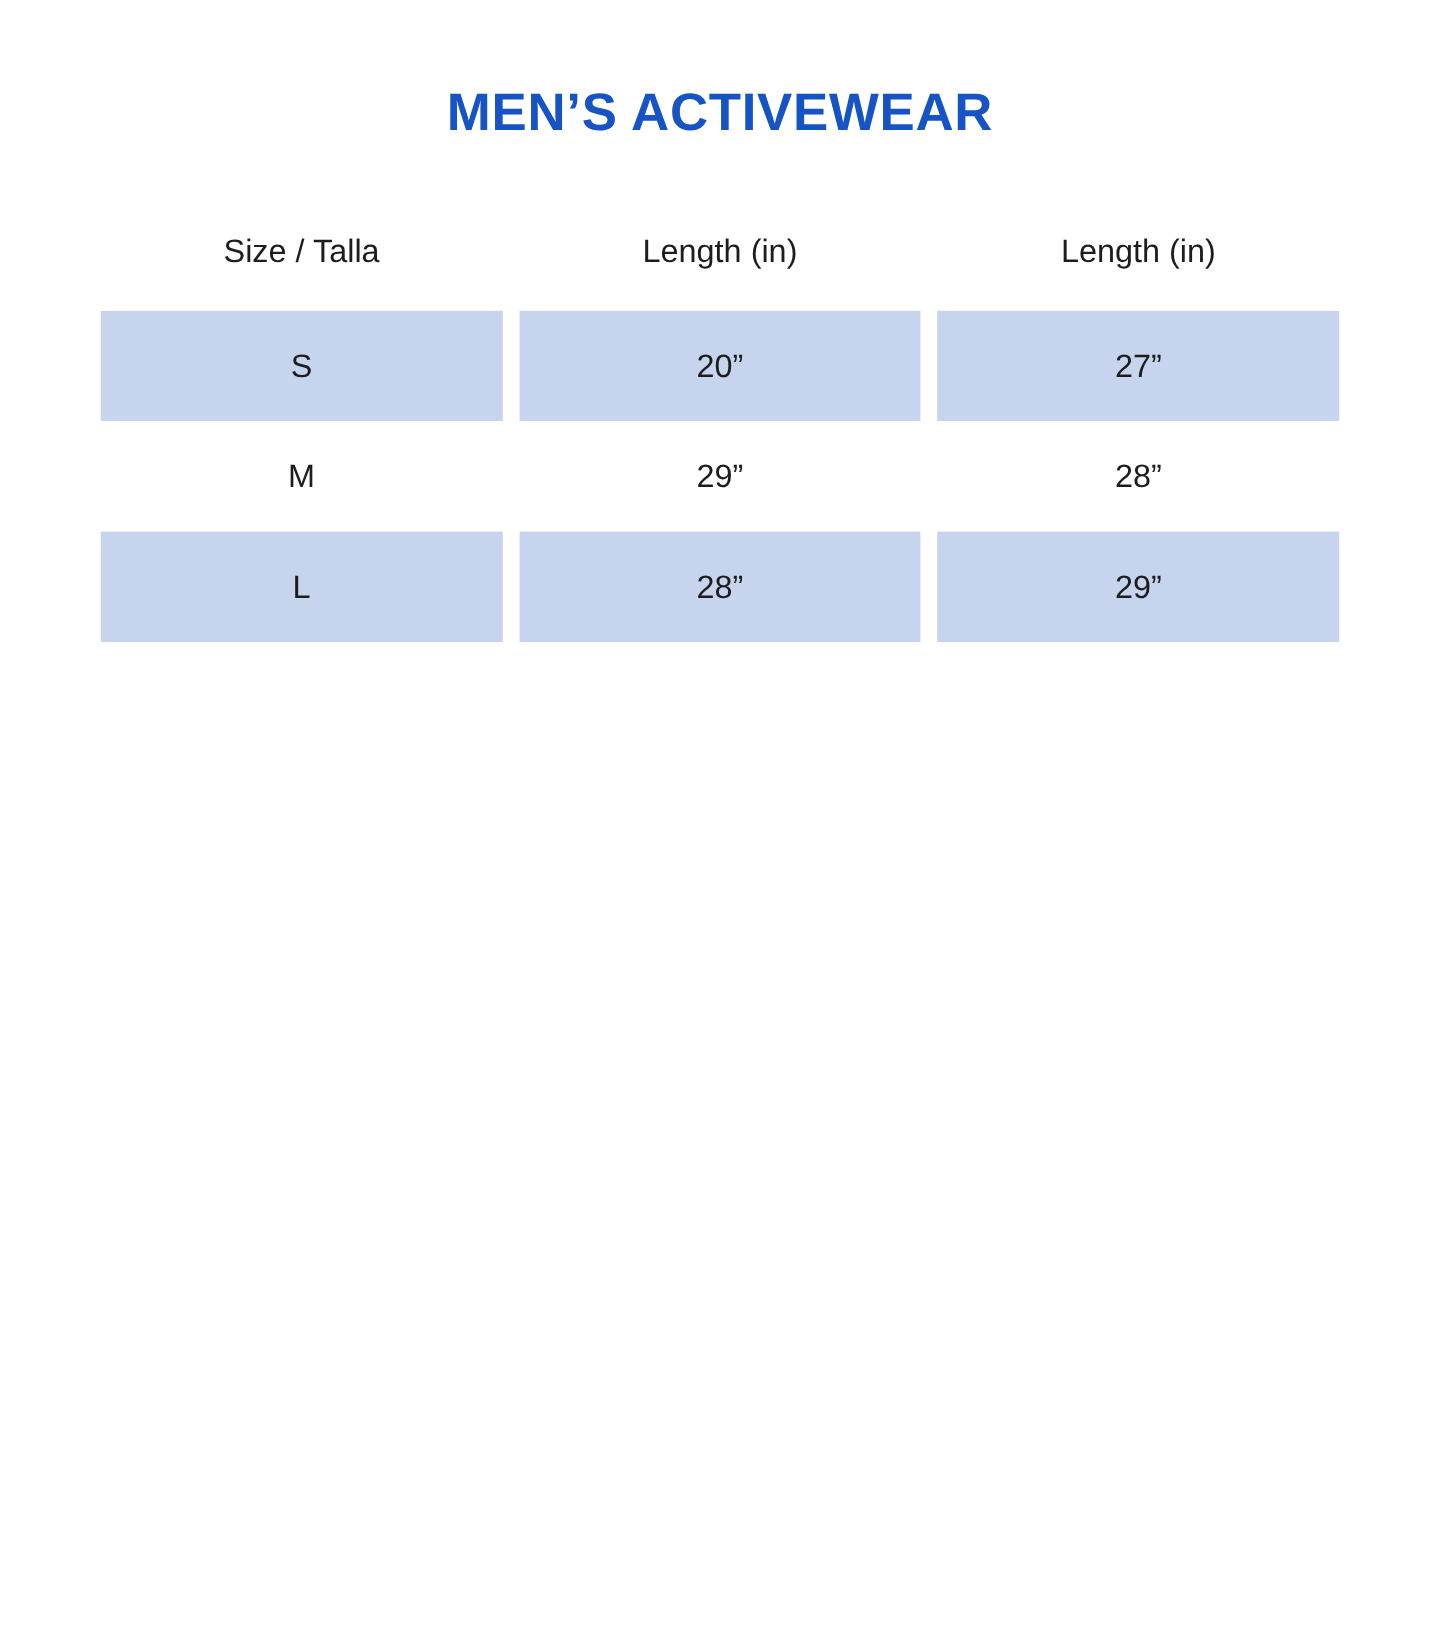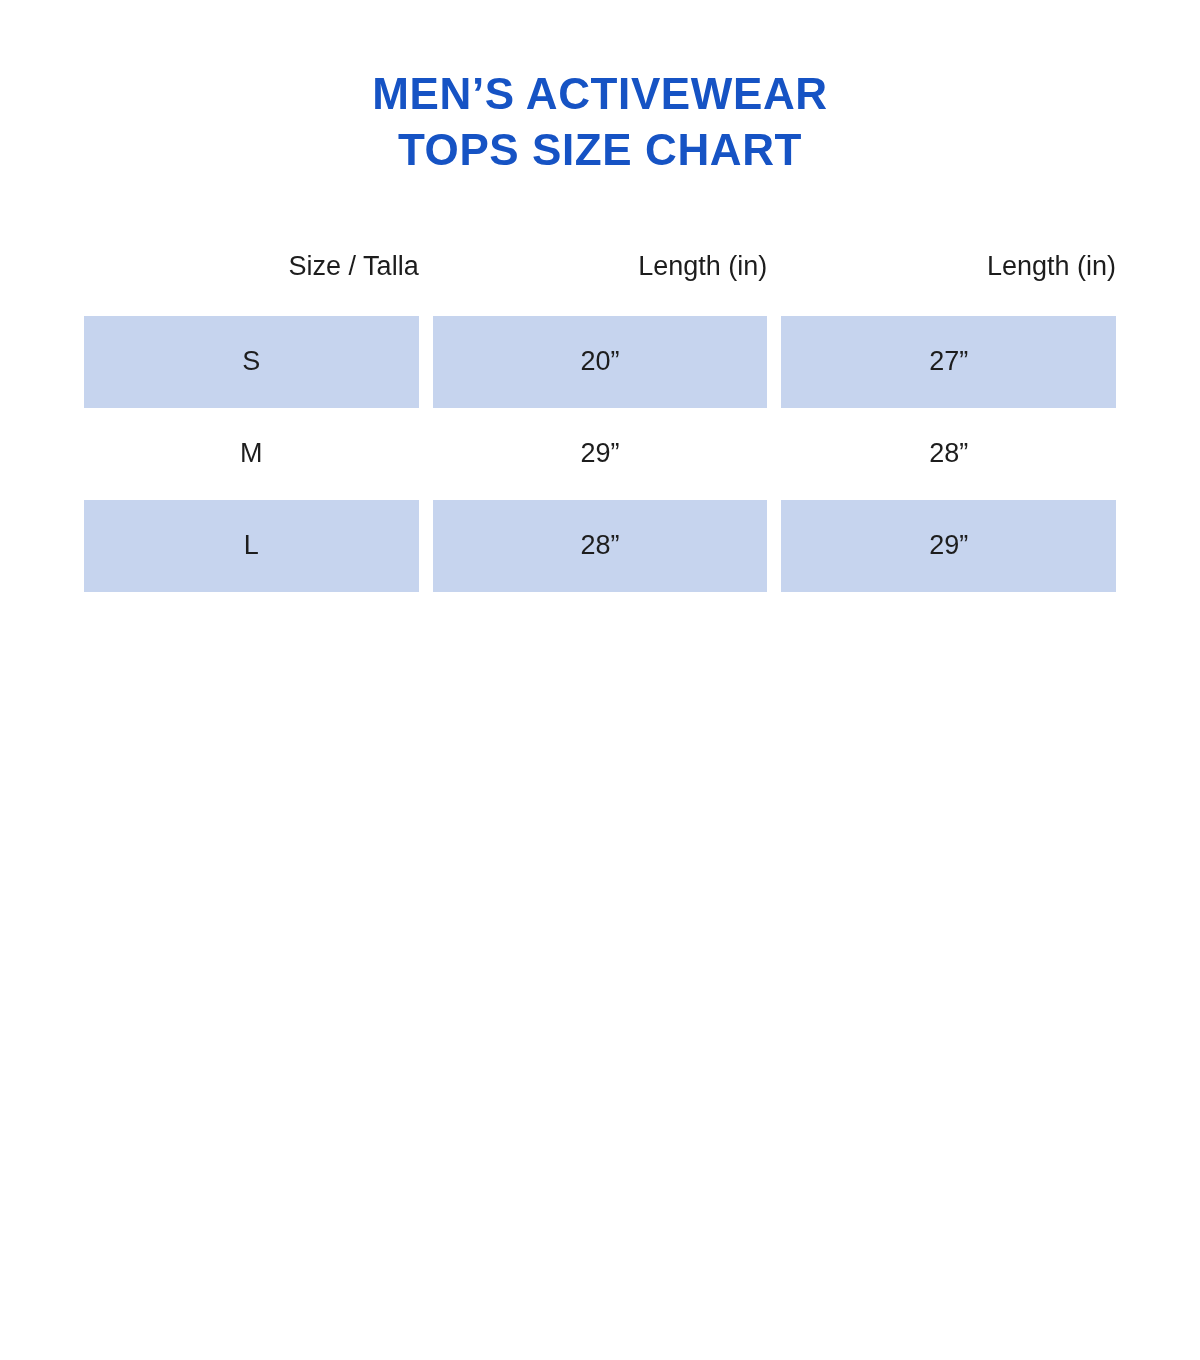--- a/index.html
+++ b/index.html
@@ -39,21 +39,21 @@
     width: 1060px;
     border-collapse: separate;
     border-spacing: 14px 0;
     table-layout: fixed;
   }
   .size-table th {
     font-size: 27px;
     font-weight: 400;
     color: #1d1d1d;
     padding: 0 0 34px 0;
-    text-align: right;
+    text-align: center;
     vertical-align: middle;
   }
   .size-table td {
     font-size: 27px;
     font-weight: 400;
     color: #1d1d1d;
     text-align: center;
     vertical-align: middle;
     height: 92px;
     padding: 0;
@@ -86,21 +86,20 @@
     line-height: 1;
   }
 </style>
 </head>
 <body>
 
 <div class="page">
 
   <div class="title-block">
     <span class="title-line">MEN’S ACTIVEWEAR</span>
-    <span class="title-line">TOPS SIZE CHART</span>
   </div>
 
   <table class="size-table">
     <thead>
       <tr>
         <th>Size / Talla</th>
         <th>Length (in)</th>
         <th>Length (in)</th>
       </tr>
     </thead>

